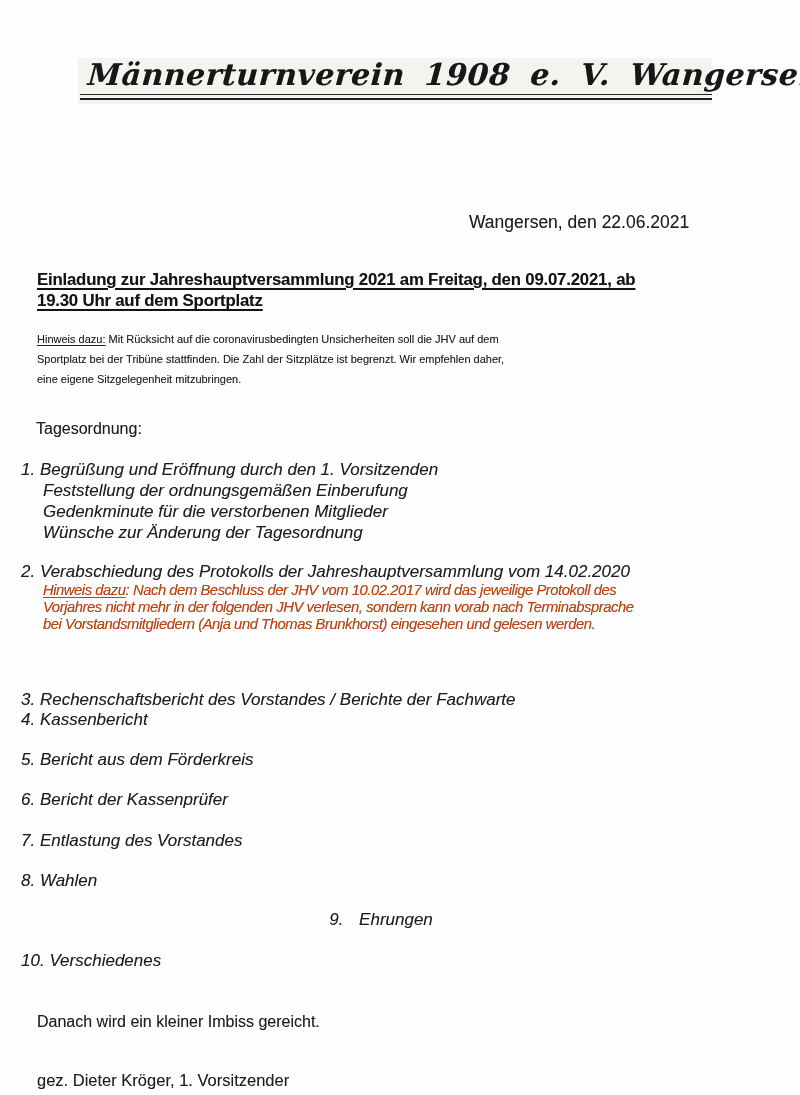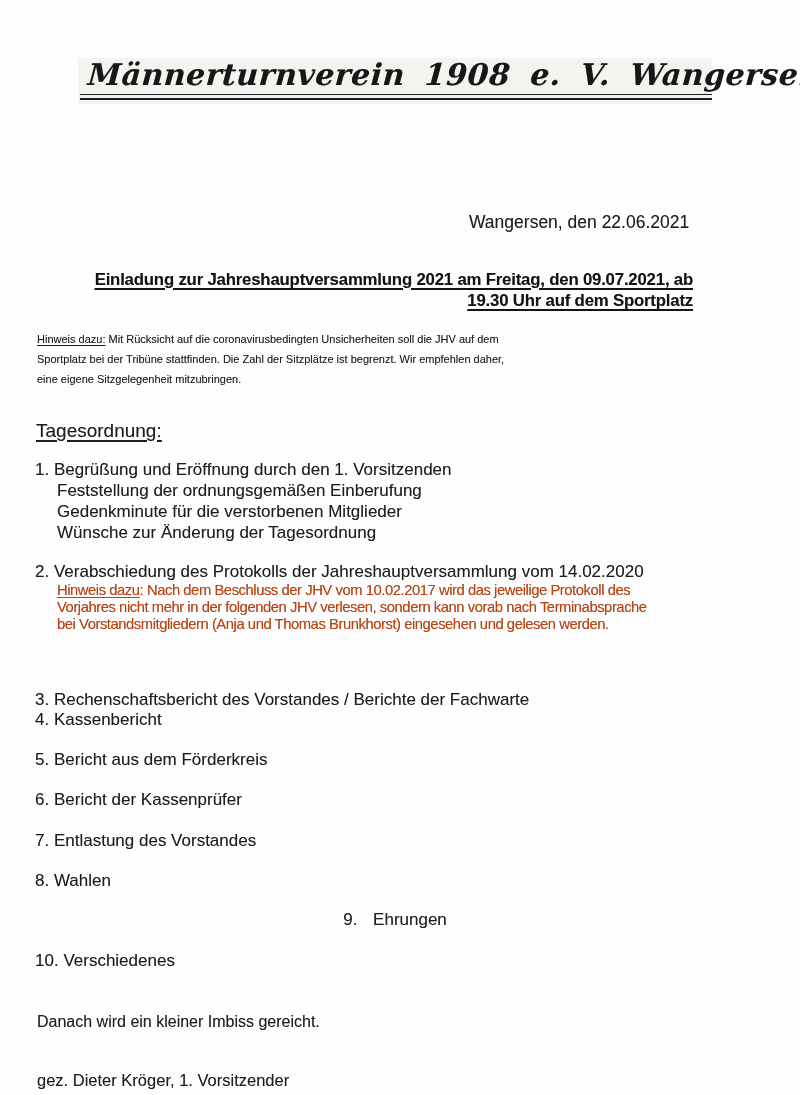--- a/index.html
+++ b/index.html
@@ -34,21 +34,21 @@
     border-bottom:2.7px solid #1c1c1c;
   }
   
   .dateline{
     position:absolute;left:469px;top:211px;
     font-size:17.5px;line-height:22px;white-space:nowrap;text-align:center;
   }
   
   .title{
     position:absolute;left:37px;top:269px;width:656px;
-    text-align:right;font-weight:bold;
+    text-align:left;font-weight:bold;
     font-size:16.8px;line-height:21px;letter-spacing:-0.2px;
     color:#131313;
   }
   .title .tline{
     text-decoration:underline;
     text-decoration-thickness:1.9px;
     text-underline-offset:3px;
   }
   
   .notice{
@@ -56,29 +56,28 @@
     font-size:11px;line-height:20px;
   }
   .u-label{
     text-decoration:underline;
     text-decoration-thickness:1.3px;
     text-underline-offset:2px;
   }
   
   .agenda-heading{
     position:absolute;left:36px;top:420px;
-    font-size:19px;
-    text-decoration:underline;
+    font-size:16px;
     text-decoration-thickness:1.5px;
     text-underline-offset:3px;
   }
   
   .row{
-    position:absolute;left:35px;width:720px;
-    font-size:17px;line-height:21px;white-space:nowrap;
+    position:absolute;left:21px;width:720px;
+    font-size:17px;line-height:21px;white-space:nowrap;font-style:italic;
   }
   .sub{padding-left:22px;}
   .note{
     padding-left:22px;
     font-size:14.8px;line-height:17px;
     letter-spacing:-0.45px;
     white-space:nowrap;
     color:#c2410c;
   }
   .gap-wide{margin-left:11px;}

